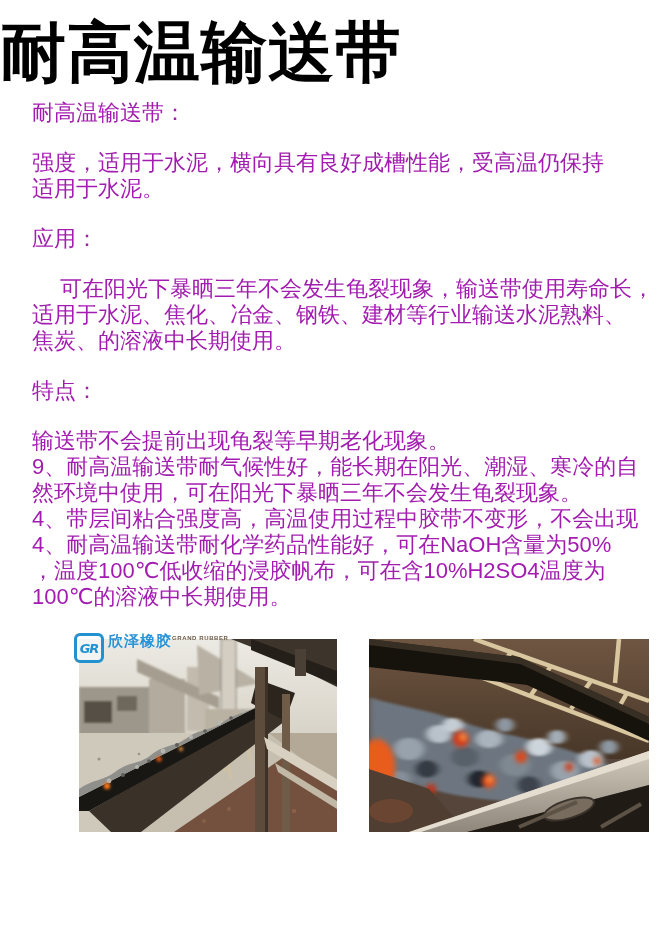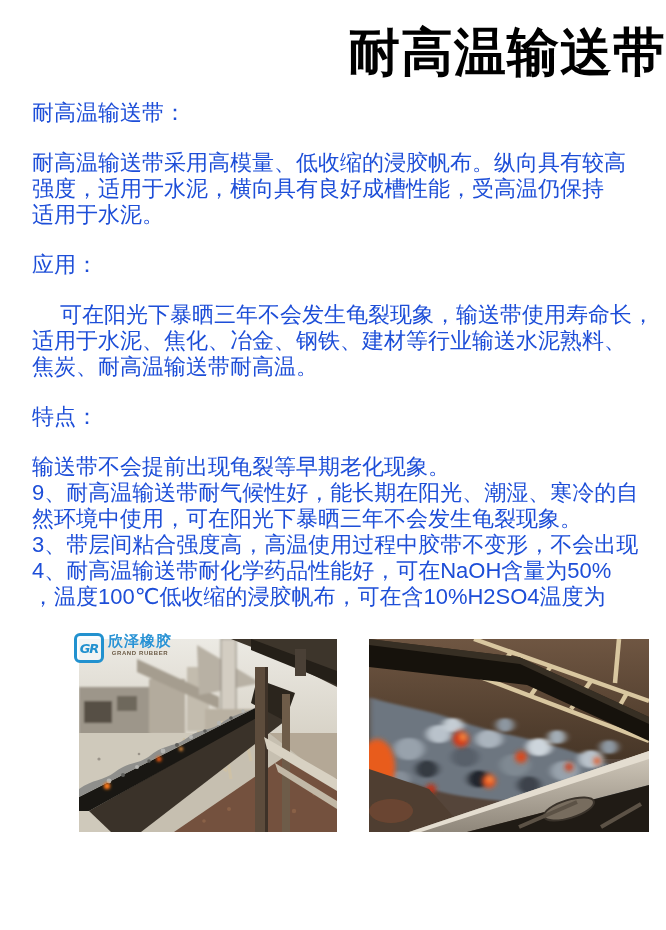--- a/index.html
+++ b/index.html
@@ -3,79 +3,78 @@
 <meta charset="utf-8">
 <style>
   html,body{margin:0;padding:0;background:#ffffff;}
   .page{
     position:relative;width:666px;height:930px;margin:0 auto;
     background:#ffffff;overflow:hidden;
     font-family:"Liberation Sans","DejaVu Sans",sans-serif;color:#000000;
   }
   .doc-title{
     margin:0;padding-top:24px;height:56px;line-height:56px;
-    text-align:right;font-size:52px;font-weight:bold;color:#000000;
+    text-align:left;font-size:66px;font-weight:bold;color:#000000;
     letter-spacing:1px;
-    padding-left:44px;
   }
   .article{margin:20px 0 0 32px;width:610px;}
   .tline{
-    height:26px;line-height:26px;font-size:22px;color:#1d4ed8;
+    height:26px;line-height:26px;font-size:22px;color:#a21caf;
     white-space:pre;overflow:visible;
   }
   .tline.blank{height:24px;}
   .photo-row{display:flex;gap:8px;margin:17px 0 0 67px;}
   .photo{position:relative;margin:0;padding:12px;overflow:hidden;}
   .photo.left{width:258px;height:193px;}
   .photo.right{width:280px;height:193px;}
   .photo svg{display:block;width:100%;height:100%;}
   .watermark{
     position:absolute;top:6px;left:7px;display:flex;gap:4px;align-items:flex-start;
   }
   .gr-box{
     width:24px;height:24px;border:3px solid #2191cf;border-radius:6px;
     background:rgba(248,252,255,0.65);color:#2191cf;font-weight:bold;
     font-size:13px;letter-spacing:-1px;display:flex;align-items:center;justify-content:center;
     font-family:"DejaVu Sans",sans-serif;font-style:italic;
   }
-  .wm-txt{display:flex;flex-direction:column;line-height:1;align-items:center;}
+  .wm-txt{display:flex;line-height:1;}
   .wm-cn{
     font-size:15px;font-weight:bold;color:#2a93d5;letter-spacing:1px;
     text-shadow:0 0 2px rgba(255,255,255,0.6);
   }
   .wm-en{font-size:6px;color:#6b5a44;letter-spacing:0.6px;margin-top:2px;font-weight:bold;}
 </style>
 </head>
 <body>
 
 <div class="page">
 
   <h1 class="doc-title">耐高温输送带</h1>
 
   <div class="article">
     <div class="tline">耐高温输送带：</div>
     <div class="tline blank"></div>
-    <div class="tline">耐高温输送带采用高模量、低收缩的浸胶帆布。纵向具有较高</div>
     <div class="tline">强度，适用于水泥，横向具有良好成槽性能，受高温仍保持</div>
     <div class="tline">适用于水泥。</div>
     <div class="tline blank"></div>
     <div class="tline">应用：</div>
     <div class="tline blank"></div>
     <div class="tline">　 可在阳光下暴晒三年不会发生龟裂现象，输送带使用寿命长，</div>
     <div class="tline">适用于水泥、焦化、冶金、钢铁、建材等行业输送水泥熟料、</div>
-    <div class="tline">焦炭、耐高温输送带耐高温。</div>
+    <div class="tline">焦炭、的溶液中长期使用。</div>
     <div class="tline blank"></div>
     <div class="tline">特点：</div>
     <div class="tline blank"></div>
     <div class="tline">输送带不会提前出现龟裂等早期老化现象。</div>
     <div class="tline">9、耐高温输送带耐气候性好，能长期在阳光、潮湿、寒冷的自</div>
     <div class="tline">然环境中使用，可在阳光下暴晒三年不会发生龟裂现象。</div>
-    <div class="tline">3、带层间粘合强度高，高温使用过程中胶带不变形，不会出现</div>
+    <div class="tline">4、带层间粘合强度高，高温使用过程中胶带不变形，不会出现</div>
     <div class="tline">4、耐高温输送带耐化学药品性能好，可在NaOH含量为50%</div>
     <div class="tline">，温度100℃低收缩的浸胶帆布，可在含10%H2SO4温度为</div>
+    <div class="tline">100℃的溶液中长期使用。</div>
   </div>
 
   <div class="photo-row">
 
     <figure class="photo left">
       <svg viewBox="0 0 258 193" preserveAspectRatio="none">
         <defs>
           <linearGradient id="l-sky" x1="0" y1="0" x2="0" y2="1">
             <stop offset="0" stop-color="#eceae4"></stop>
               <stop offset="1" stop-color="#d7d2c6"></stop>

